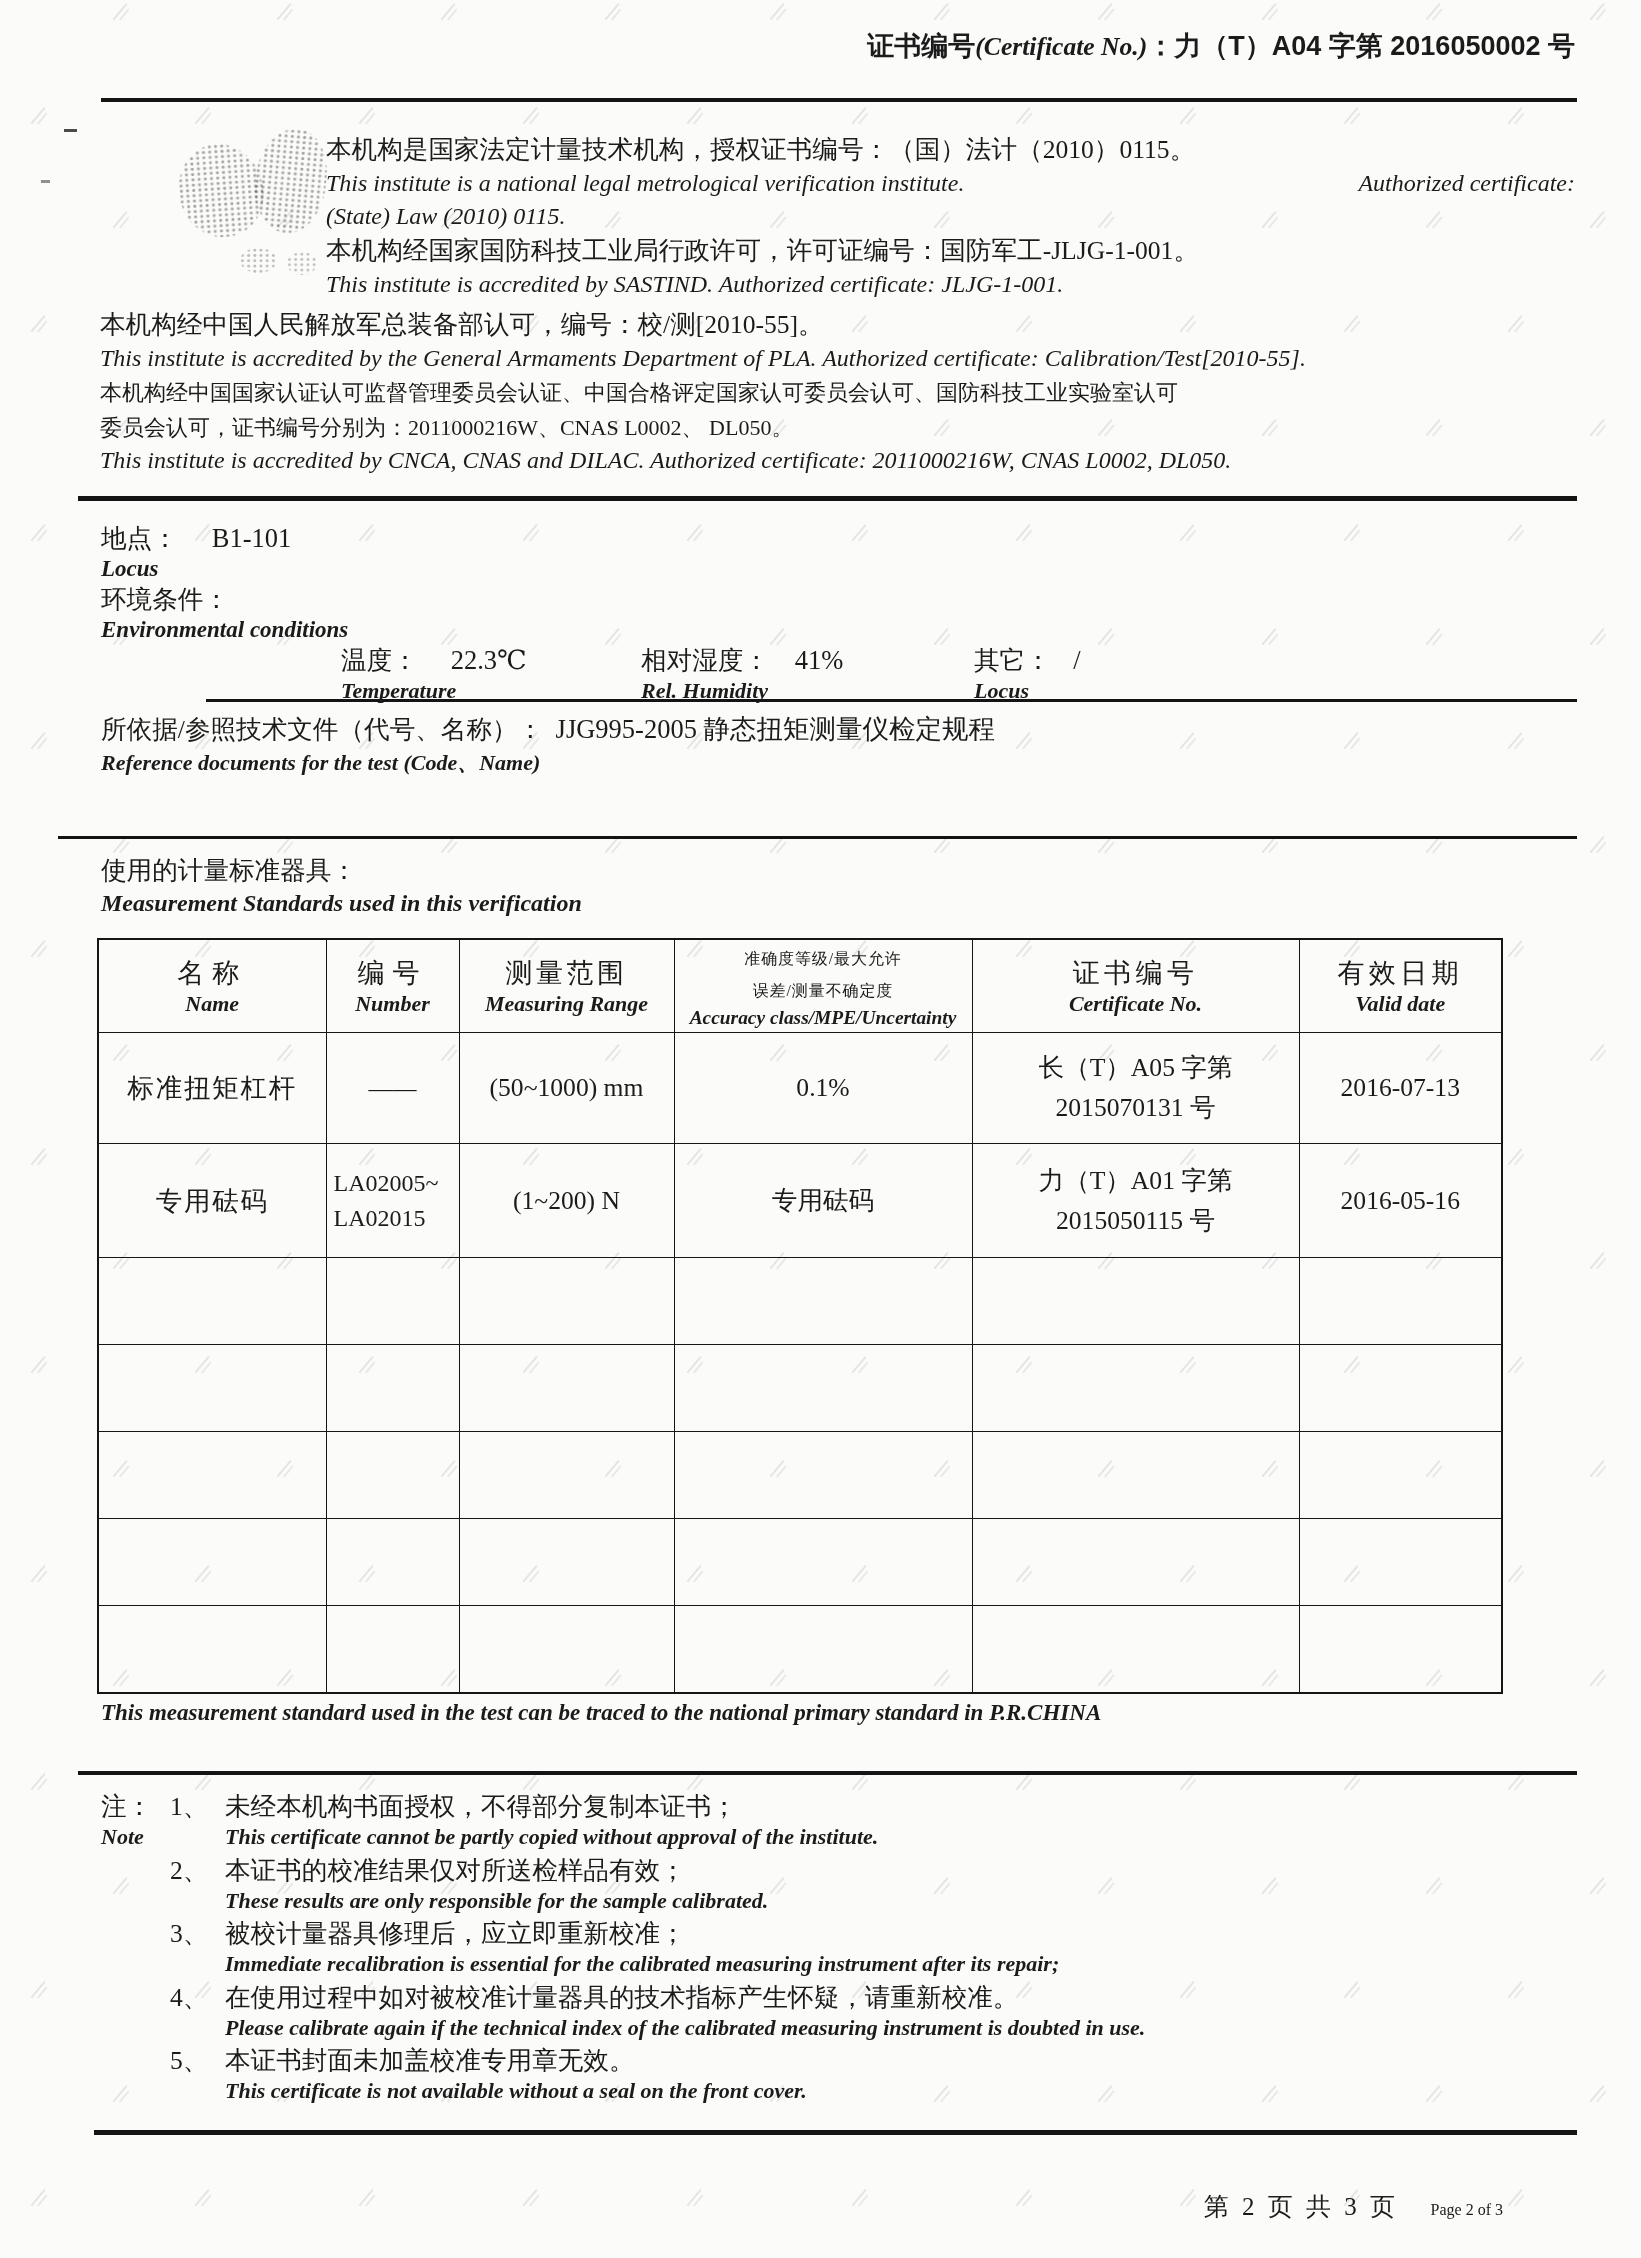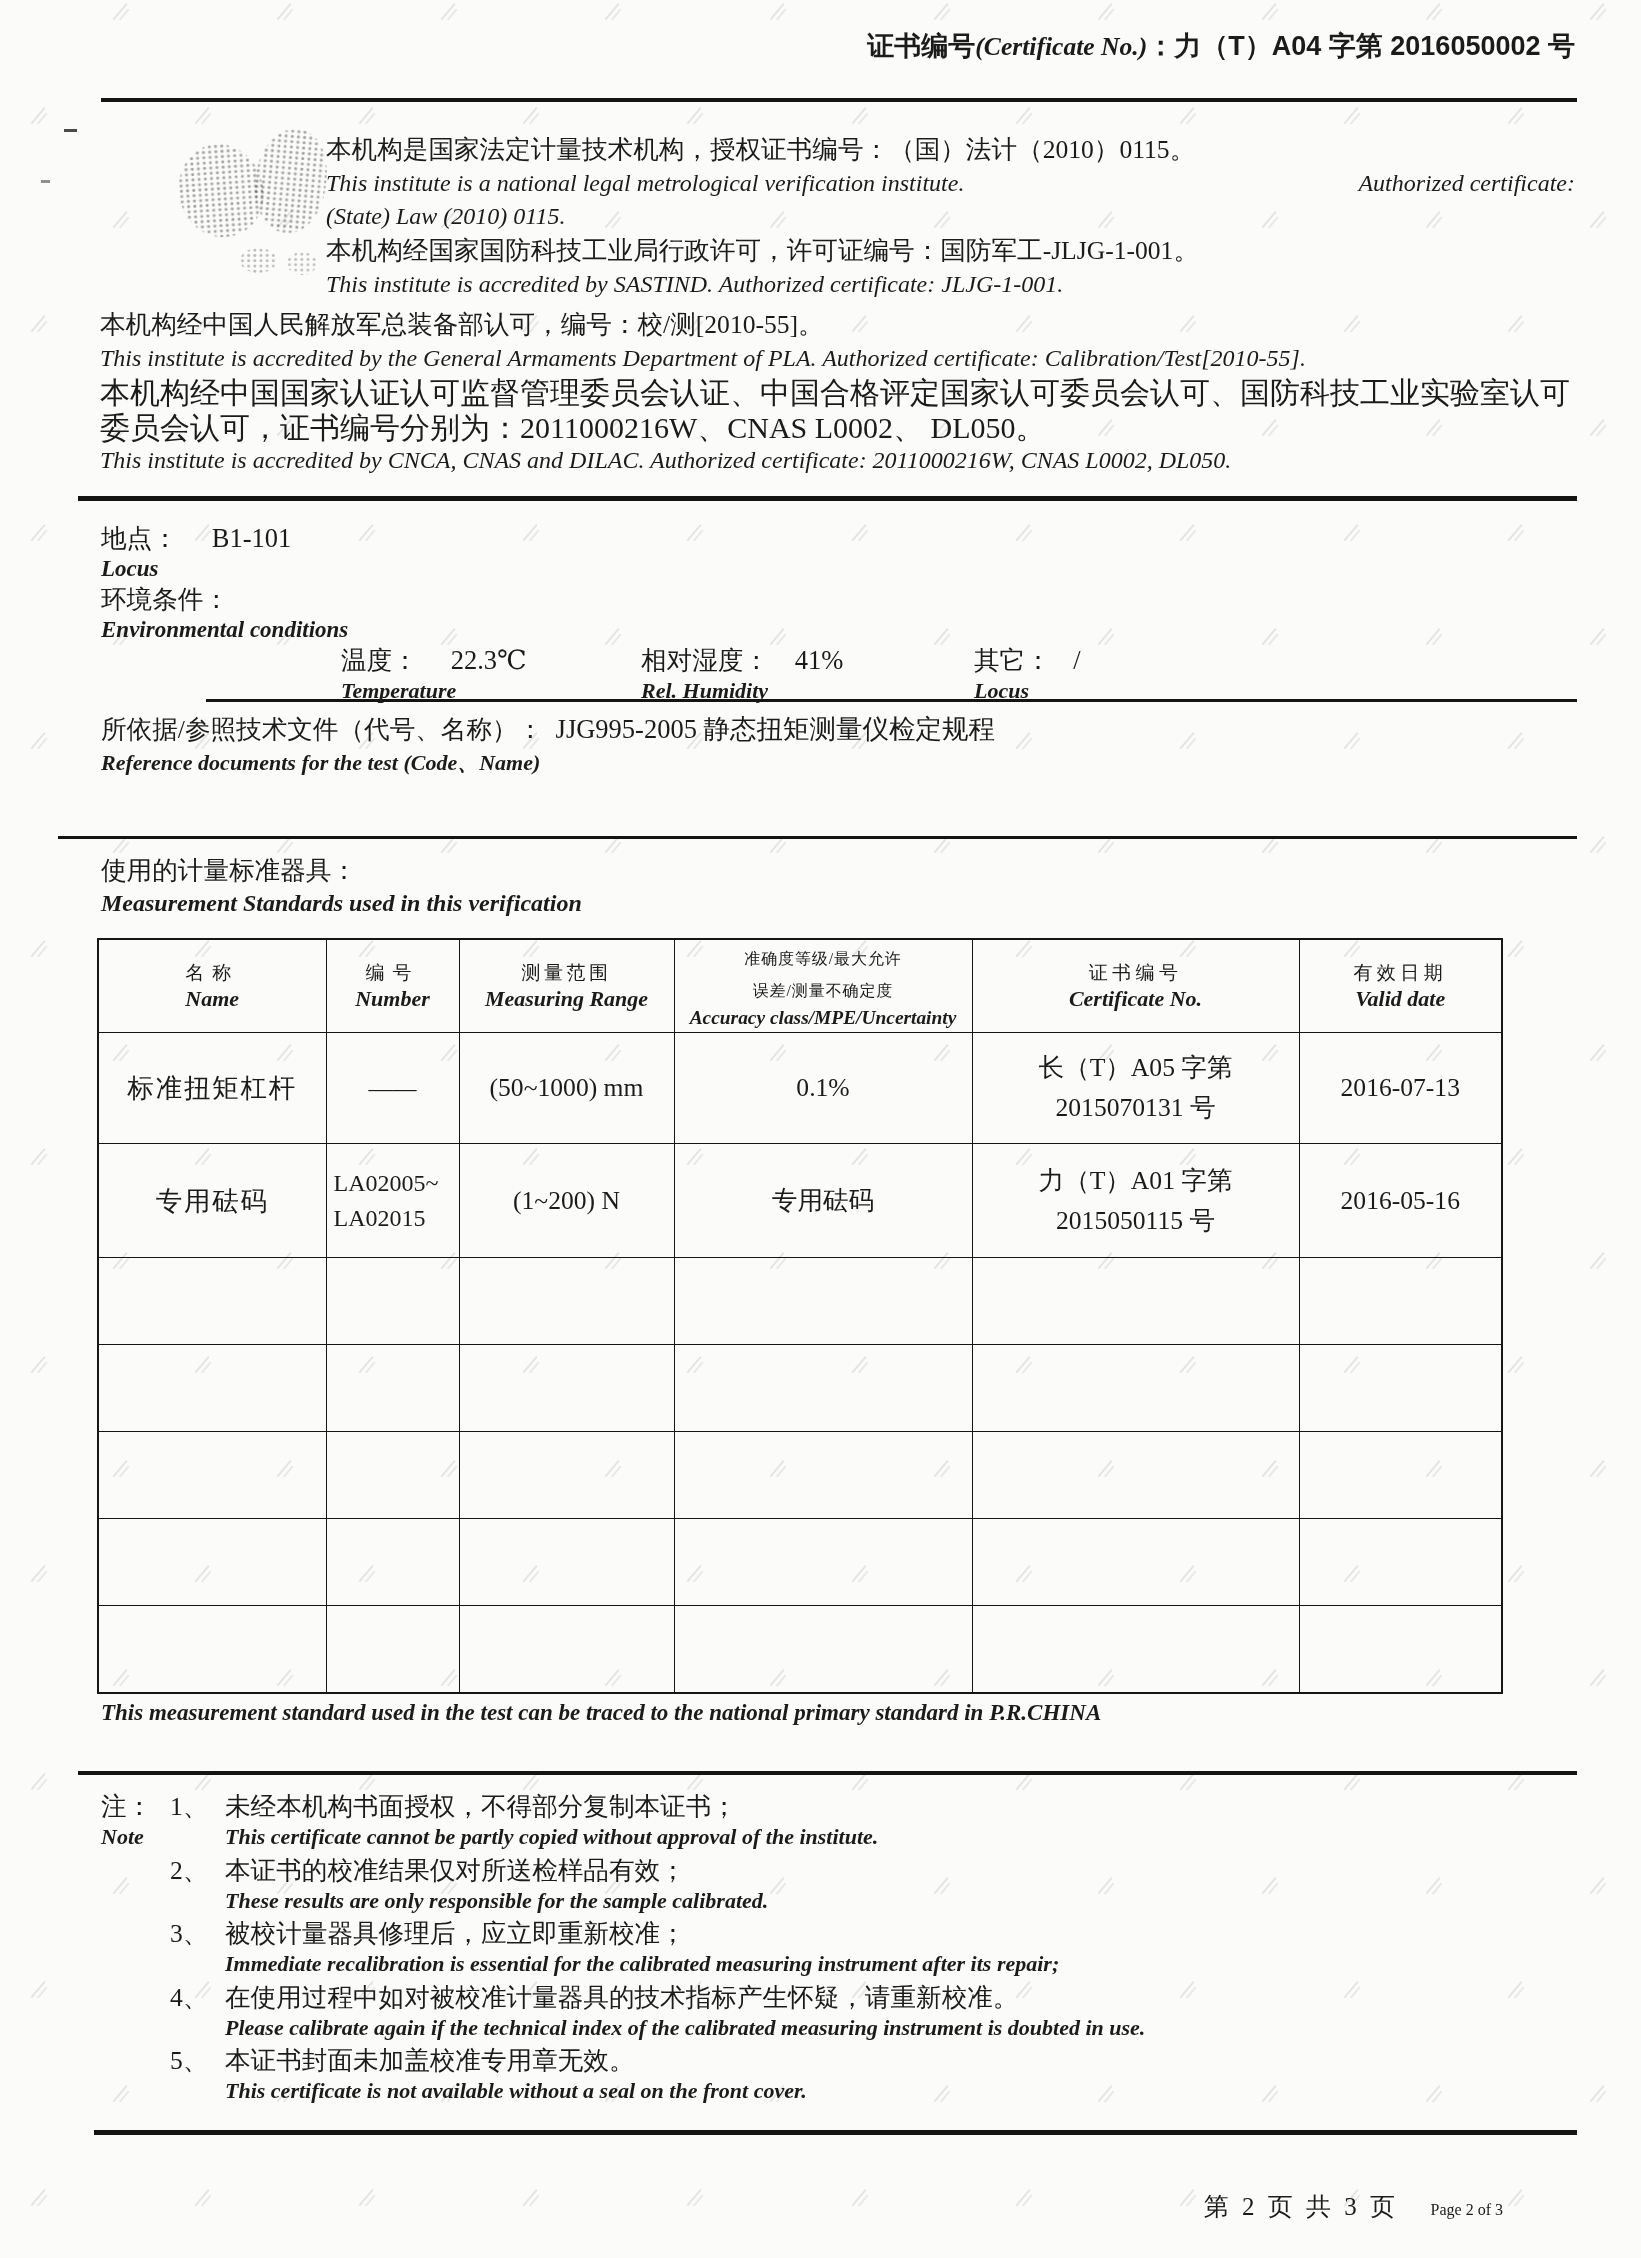--- a/index.html
+++ b/index.html
@@ -28,21 +28,21 @@
   .blob{position:absolute;opacity:.8;
     background-image:radial-gradient(circle at 40% 40%, rgba(45,45,45,.55) 0 1.1px, transparent 1.8px);
     background-size:6.2px 5.3px;filter:blur(0.3px);}
   .intro-text{flex:1;padding-top:16px;}
   .p-cn{font-size:25.6px;line-height:35px;}
   .p-en{font-style:italic;font-size:24px;line-height:33px;}
   .jline{display:flex;justify-content:space-between;}
   .wide{margin-left:14px;}
   .p3cn{font-size:25.6px;line-height:37px;margin-top:5.3px;}
   .p3en{font-style:italic;font-size:24px;line-height:30px;}
-  .p4cn{font-size:30px;line-height:35px;margin-top:1.8px;}
+  .p4cn{font-size:22px;line-height:35px;margin-top:1.8px;}
   
   .env{top:521px;left:101px;right:67px;}
   .env .l1{font-size:25.6px;line-height:34px;}
   .env .val{font-size:26.5px;margin-left:34px;}
   .sub{font-style:italic;font-weight:bold;font-size:23px;line-height:26.5px;}
   .envvals{display:flex;padding-left:240px;margin-top:0;}
   .envvals .grp1{width:300px;}
   .envvals .grp2{width:333px;}
   .envvals .vline{font-size:25.6px;line-height:34px;}
   .envvals .v{font-size:26.5px;}
@@ -55,21 +55,21 @@
   
   .stdtitle{top:853px;left:101px;}
   .stdtitle .t-cn{font-size:25.6px;line-height:35px;}
   .stdtitle .t-en{font-style:italic;font-weight:bold;font-size:24px;line-height:30px;}
   
   .tblwrap{top:938px;left:97px;z-index:3;}
   table{border-collapse:collapse;table-layout:fixed;width:1404px;}
   td{border:1.8px solid #161616;padding:0;text-align:center;vertical-align:middle;}
   table{border:2.6px solid #161616;}
   tr.thead td{height:92px;}
-  .th-cn{font-size:19px;letter-spacing:8px;}
+  .th-cn{font-size:27px;letter-spacing:8px;}
   .th-cn.tight{letter-spacing:0.9px;font-size:16px;line-height:32px;white-space:pre-line;}
   .th-en{font-style:italic;font-weight:bold;font-size:22px;letter-spacing:0;}
   .th-en.small{font-size:19.4px;}
   tr.r1 td{height:110px;}
   tr.r2 td{height:113px;}
   tr.t-empty td{height:86px;}
   .c-name{font-size:26.5px;letter-spacing:1.8px;}
   .c-num{font-size:24px;white-space:pre-line;line-height:35px;}
   .c-range{font-size:25.6px;}
   .c-acc{font-size:25.6px;}

